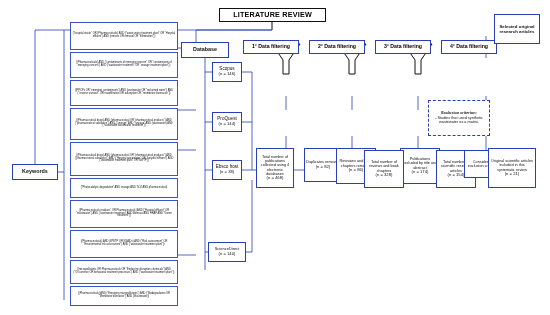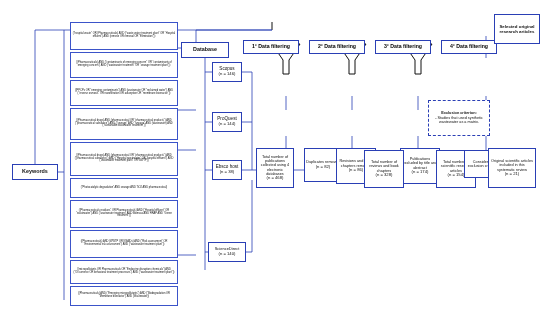--- a/index.html
+++ b/index.html
@@ -120,20 +120,21 @@
     <path class="ln" d="M406,170 L418,170"></path>
     <path class="ln" d="M452,170 L462,170"></path>
     <path class="ln" d="M486,150 L486,136"></path>
     <path class="ln" d="M486,110 L486,96"></path>
     <path class="ln" d="M486,58 L486,44"></path>
     <path class="ln" d="M486,44 L486,36"></path>
 
     <path class="ln" d="M196,52 L199,49 L199,55 Z" fill="#2a3fb5"></path>
   </svg>
 
+  <div class="box title" style="left:219px;top:8px;width:107px;height:14px;">LITERATURE REVIEW</div>
 
   <div class="box db" style="left:12px;top:164px;width:46px;height:16px;">Keywords</div>
 
   <div class="box kw" style="left:70px;top:22px;width:108px;height:28px;">("hospital waste" OR (Pharmaceuticals) AND ("waste water treatment plant" OR "Hospital effluent") AND (remove OR removal OR "Elimination"))</div>
   <div class="box kw" style="left:70px;top:52px;width:108px;height:26px;">((Pharmaceuticals) AND ("contaminants of emerging concern" OR "contaminants of emerging concern") AND ("wastewater treatment" OR "sewage treatment plant"))</div>
   <div class="box kw" style="left:70px;top:80px;width:108px;height:26px;">((PPCPs OR "emerging contaminants") AND (wastewater OR "reclaimed water") AND ("reverse osmosis" OR nanofiltration OR adsorption OR "membrane bioreactor"))</div>
   <div class="box kw" style="left:70px;top:108px;width:108px;height:32px;">((Pharmaceutical drugs) AND (pharmaceutical OR "pharmaceutical products") AND ("pharmaceutical substance") AND ("sewage" AND "sewage" AND (wastewater) AND ("sustainable wastewater treatment"))</div>
   <div class="box kw" style="left:70px;top:142px;width:108px;height:34px;">((Pharmaceutical drugs) AND (pharmaceutical OR "pharmaceutical products") AND ("pharmaceutical substance") AND ("Hospital wastewater" OR "hospital effluent") AND ("wastewater treatment plant" OR WWTP))</div>
   <div class="box kw" style="left:70px;top:178px;width:108px;height:20px;">("Photocatalytic degradation" AND sewage AND TiO2 AND pharmaceutical)</div>
   <div class="box kw" style="left:70px;top:200px;width:108px;height:28px;">((Pharmaceuticals residues" OR Pharmaceuticals) AND ("Hospital effluent" OR "wastewater") AND ("wastewater treatment" AND Biomass AND HRAP AND "Green treatment"))</div>

